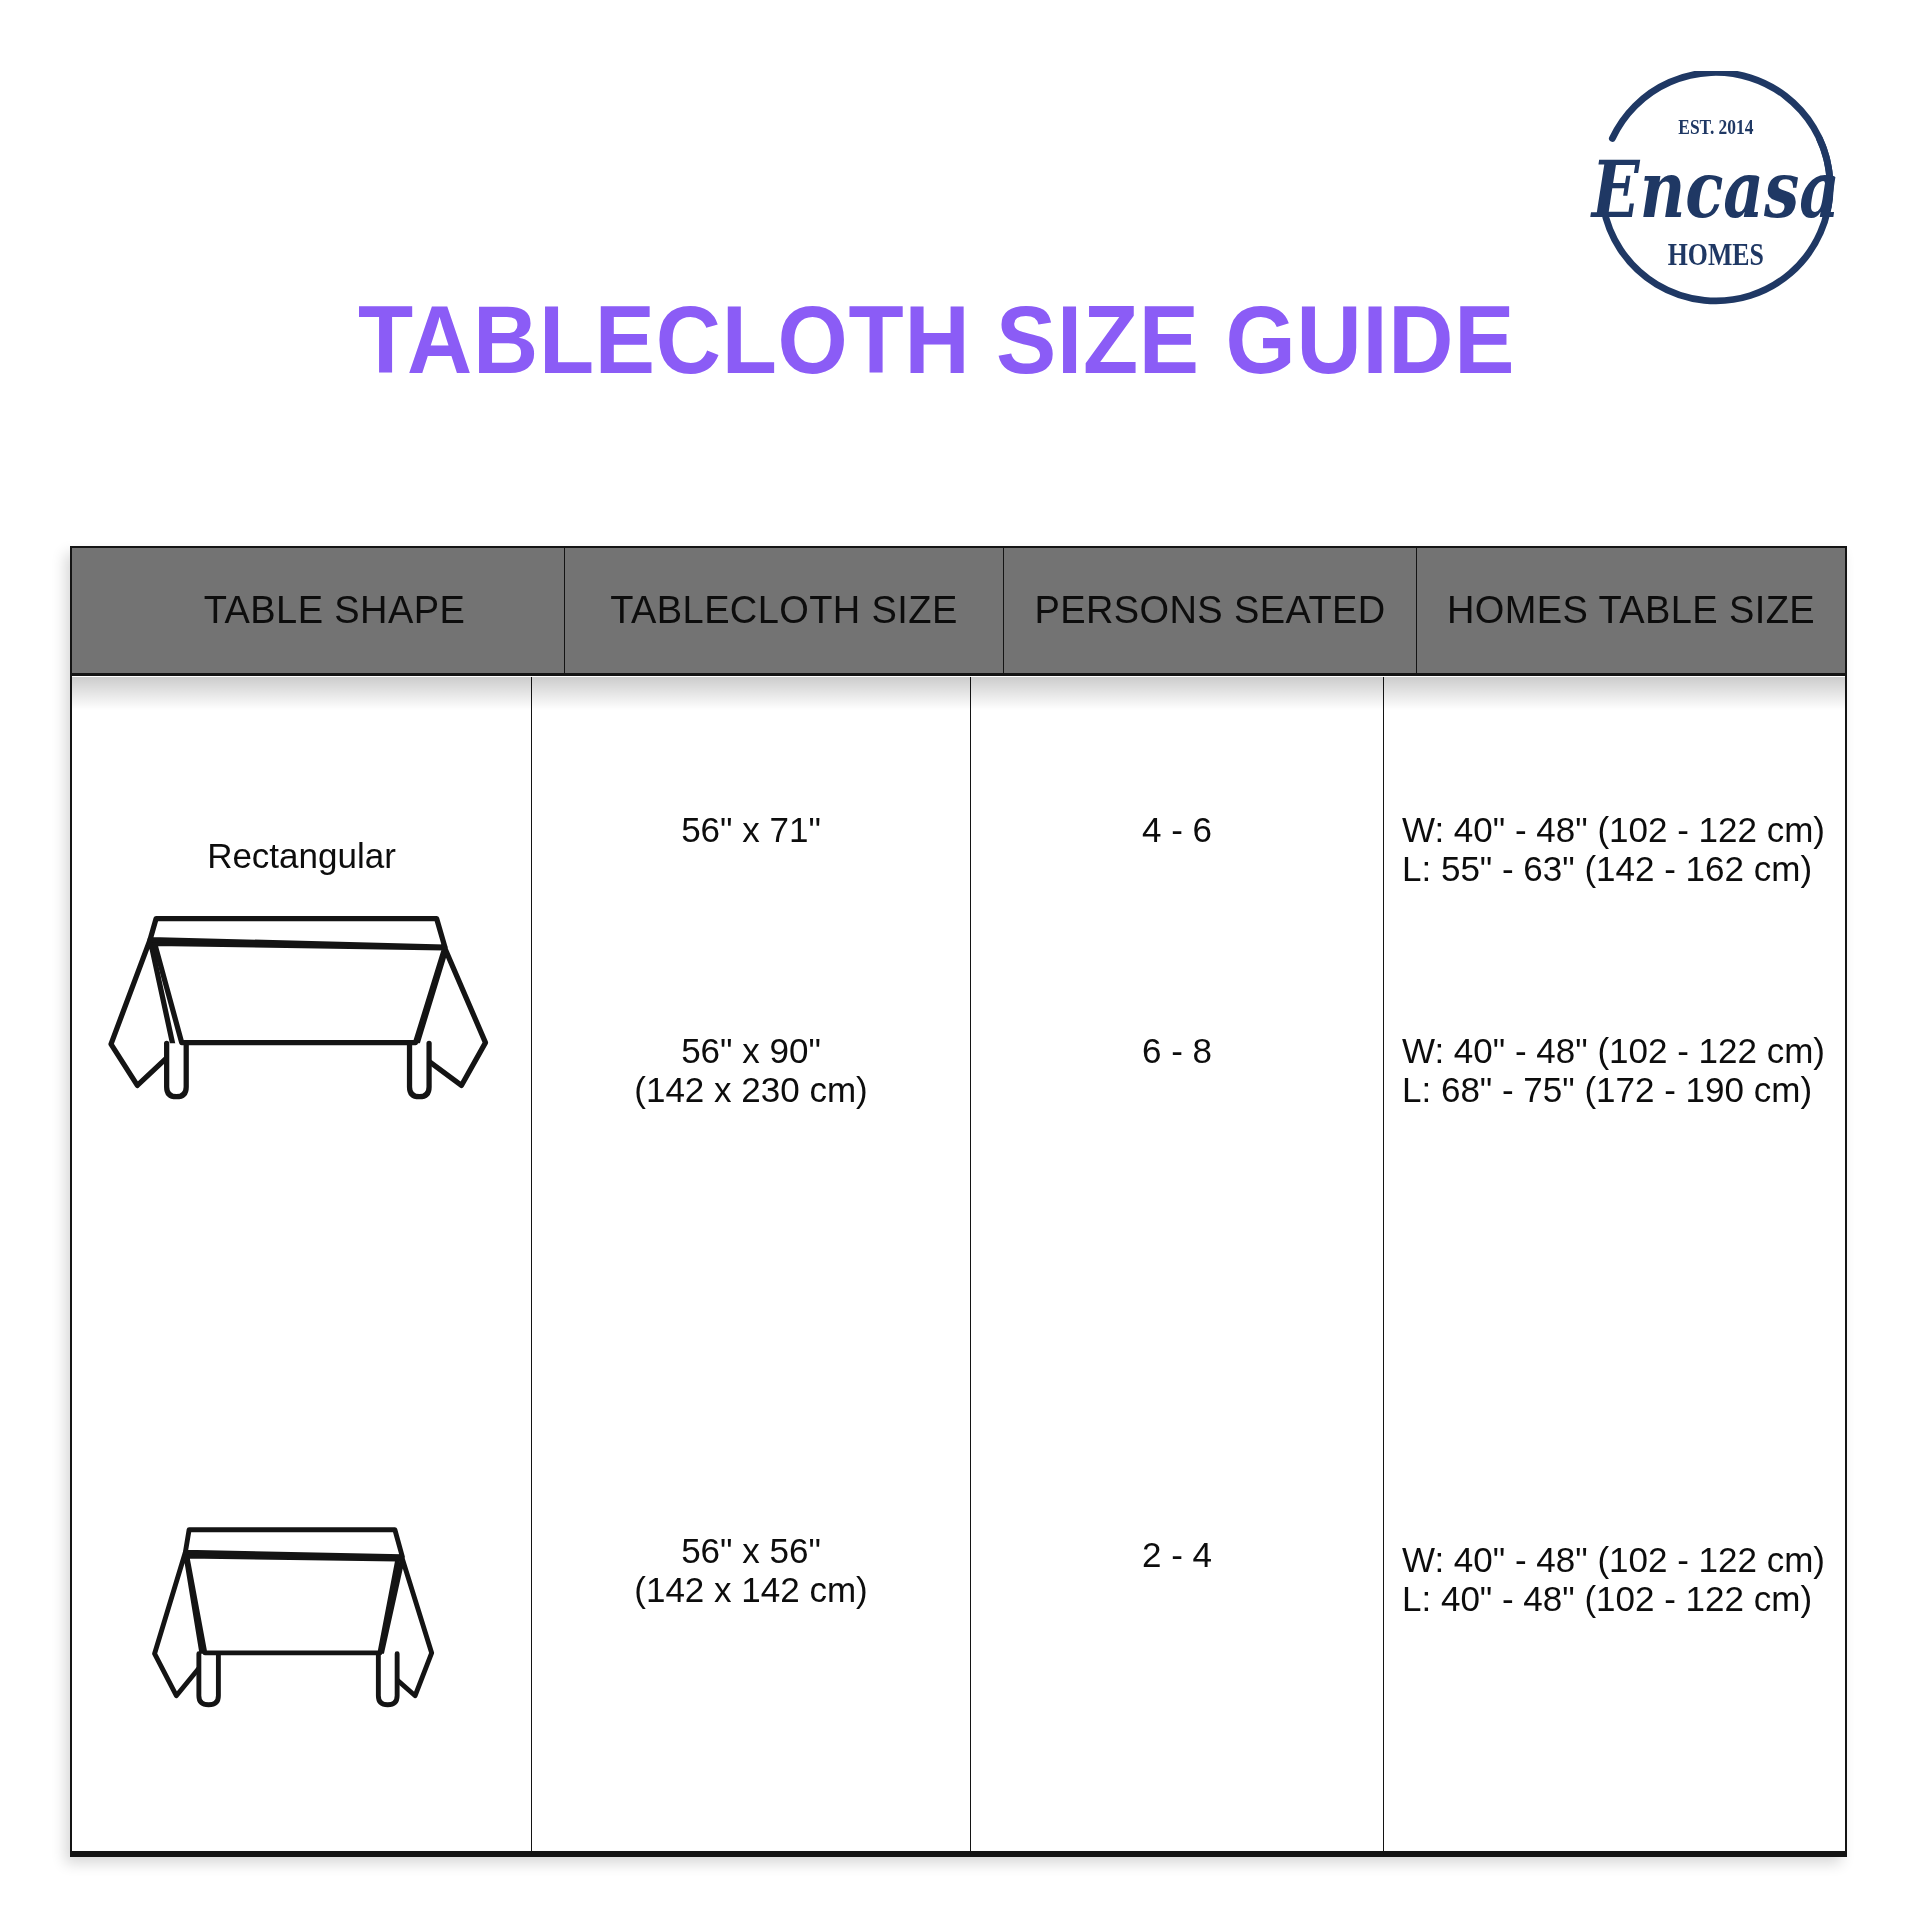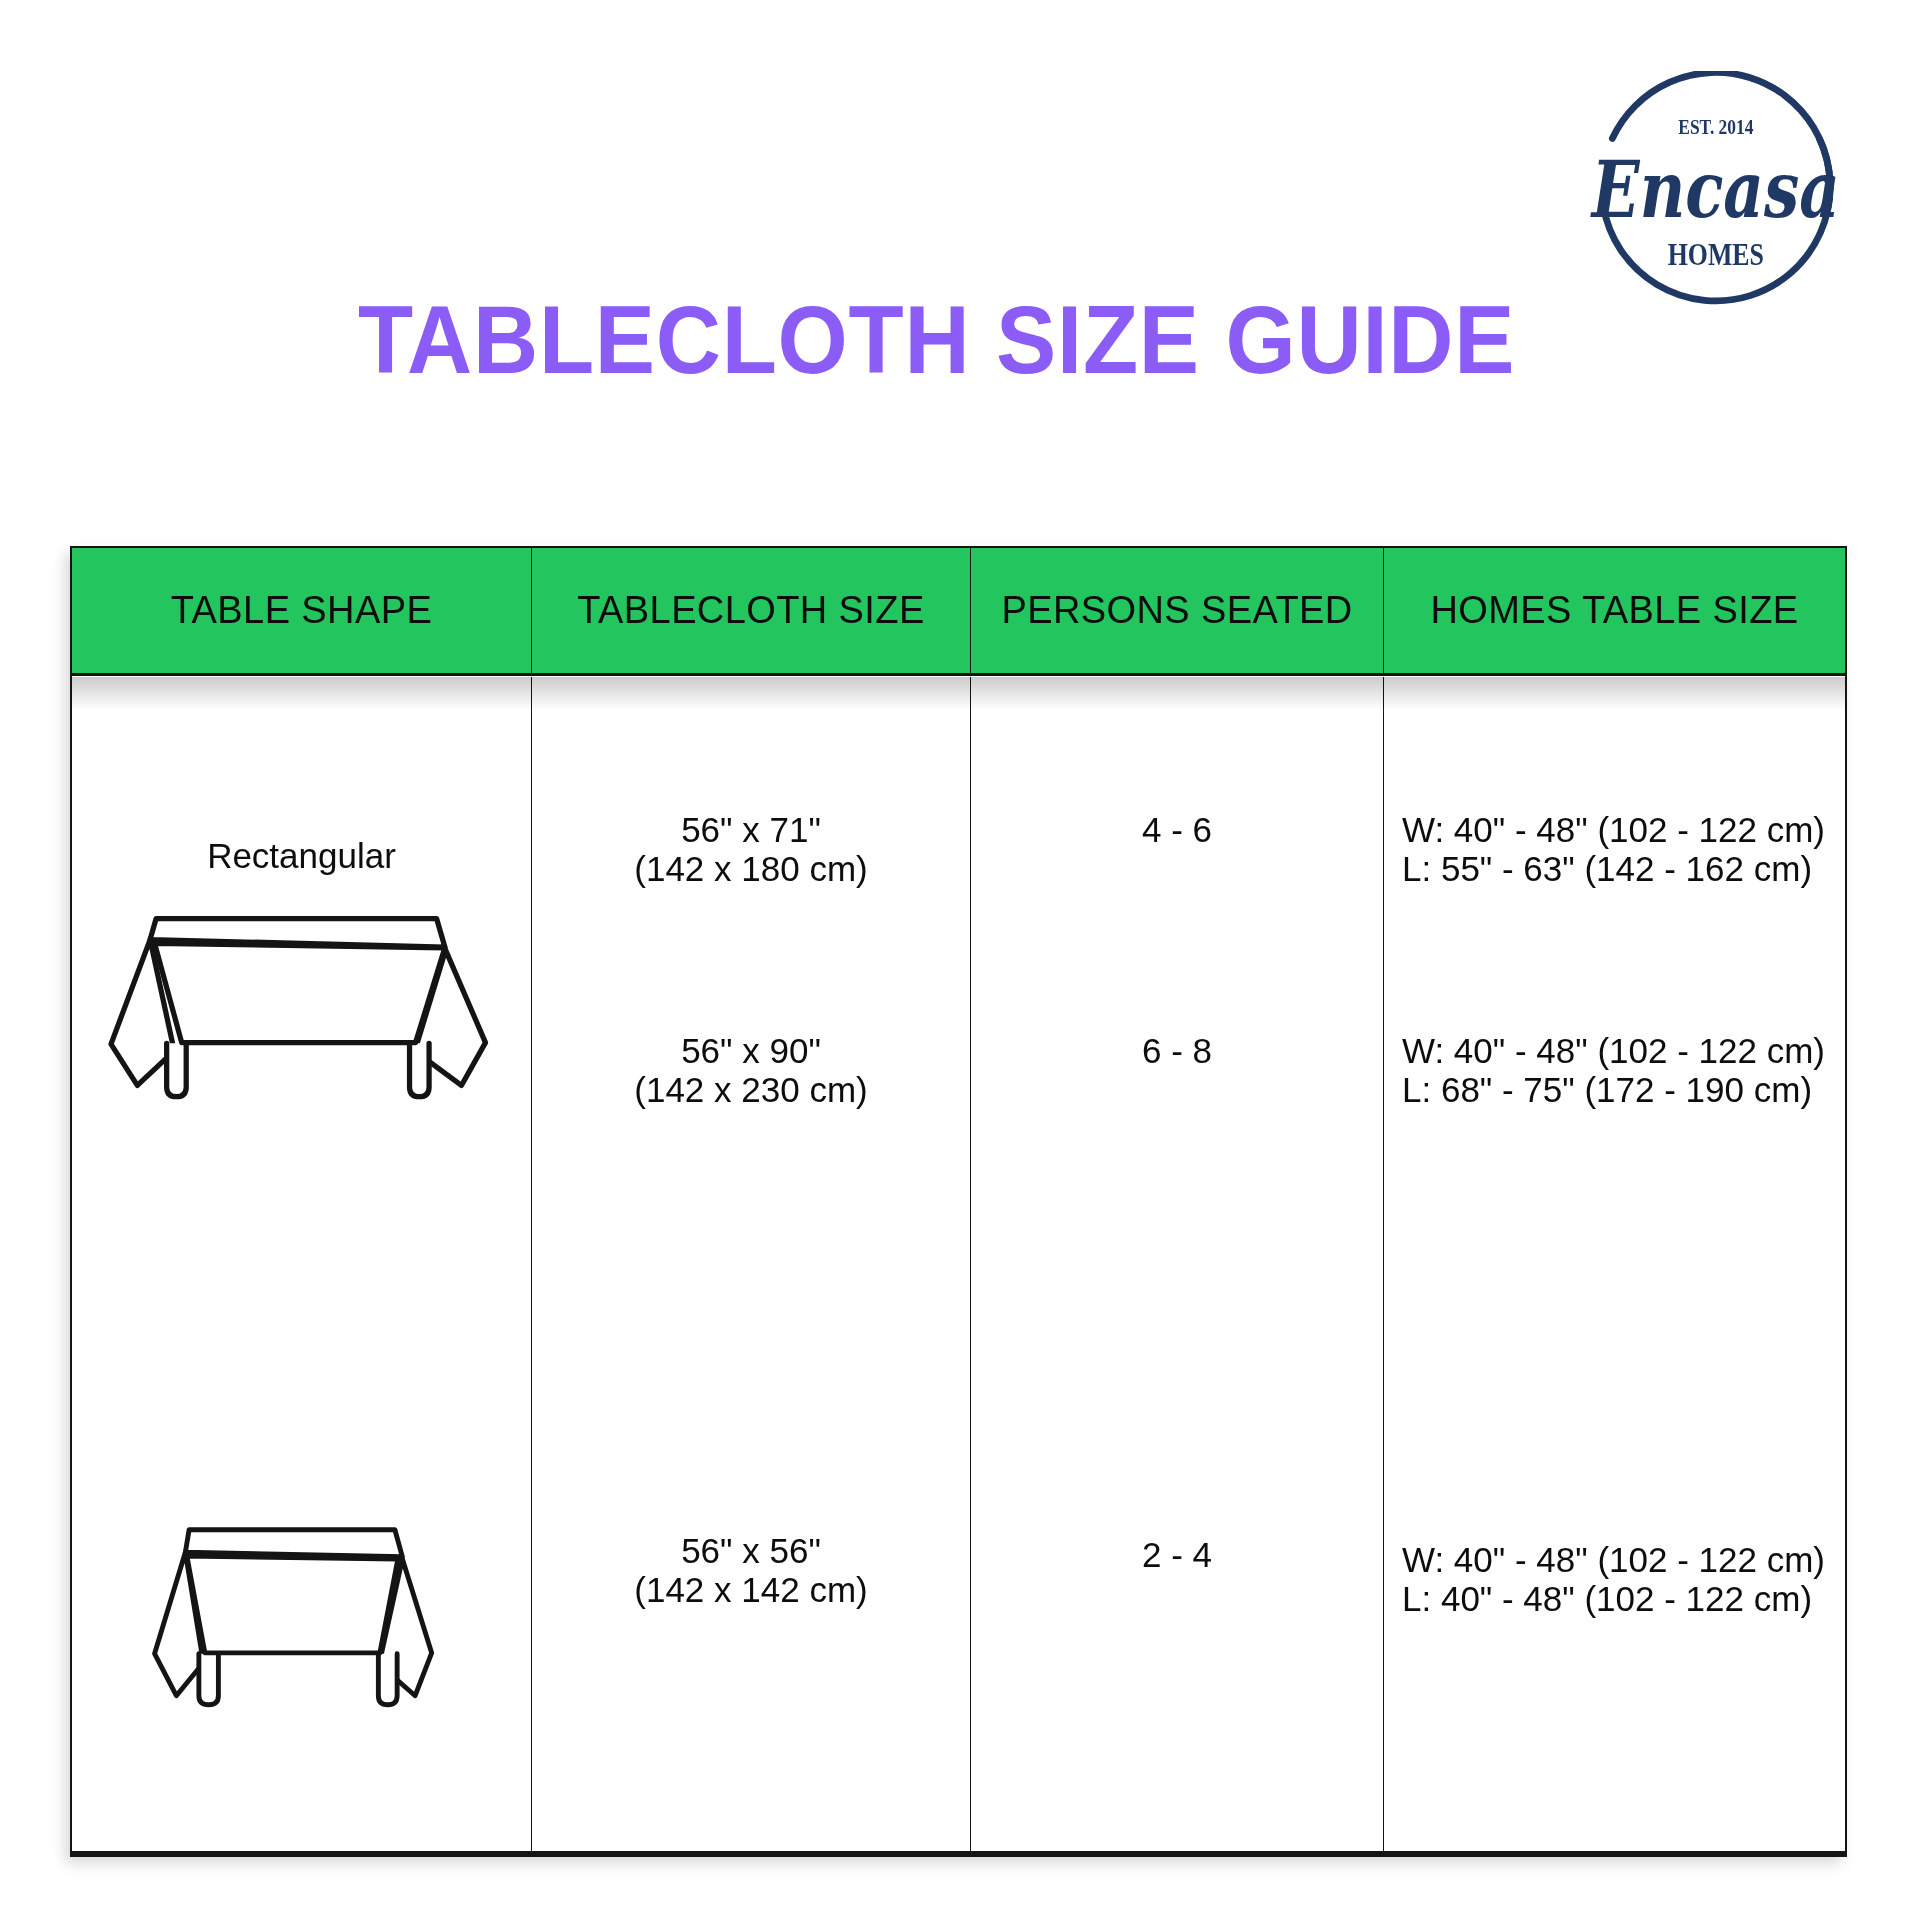--- a/index.html
+++ b/index.html
@@ -17,21 +17,21 @@
   }
   .page-title span{display:inline-block;transform:scaleX(.94);transform-origin:center;letter-spacing:0.8px;}
   
   .size-table{
     position:absolute;left:70px;top:546px;width:1777px;height:1311px;
     box-sizing:border-box;border:2.3px solid #141414;border-bottom-width:6px;
     background:#fff;box-shadow:-5.3px 6.8px 13.5px rgba(0,0,0,.16);
   }
   .thead{
     position:absolute;left:0;right:0;top:0;height:125px;
-    background:#22c55e;border-bottom:3.8px solid #141414;display:flex;
+    background:#737373;border-bottom:3.8px solid #141414;display:flex;padding-left:33px;
   }
   .hcell{
     box-sizing:border-box;display:flex;align-items:center;justify-content:center;
     font-size:38px;letter-spacing:0.4px;color:#0d0d0d;
   }
   .tbody{position:absolute;left:0;right:0;top:129px;bottom:0;display:flex;}
   .tbody::before{
     content:"";position:absolute;left:0;right:0;top:0;height:33px;pointer-events:none;
     background:linear-gradient(to bottom, rgba(0,0,0,.20), rgba(0,0,0,0));z-index:5;
   }
@@ -113,21 +113,20 @@
             <path d="M49,40 L330,44 L306,169 L73,169 Z" fill="#fff"></path>
             <path d="M52,5 L326,5 L336,41 L47,35 Z" fill="#fff"></path>
           </g>
         </svg>
       </div>
     </div>
 
     <div class="col c2">
       <div class="cellblock r1">
         <div>56" x 71"</div>
-        <div>(142 x 180 cm)</div>
       </div>
       <div class="cellblock r2">
         <div>56" x 90"</div>
         <div>(142 x 230 cm)</div>
       </div>
       <div class="cellblock r3">
         <div>56" x 56"</div>
         <div>(142 x 142 cm)</div>
       </div>
     </div>

